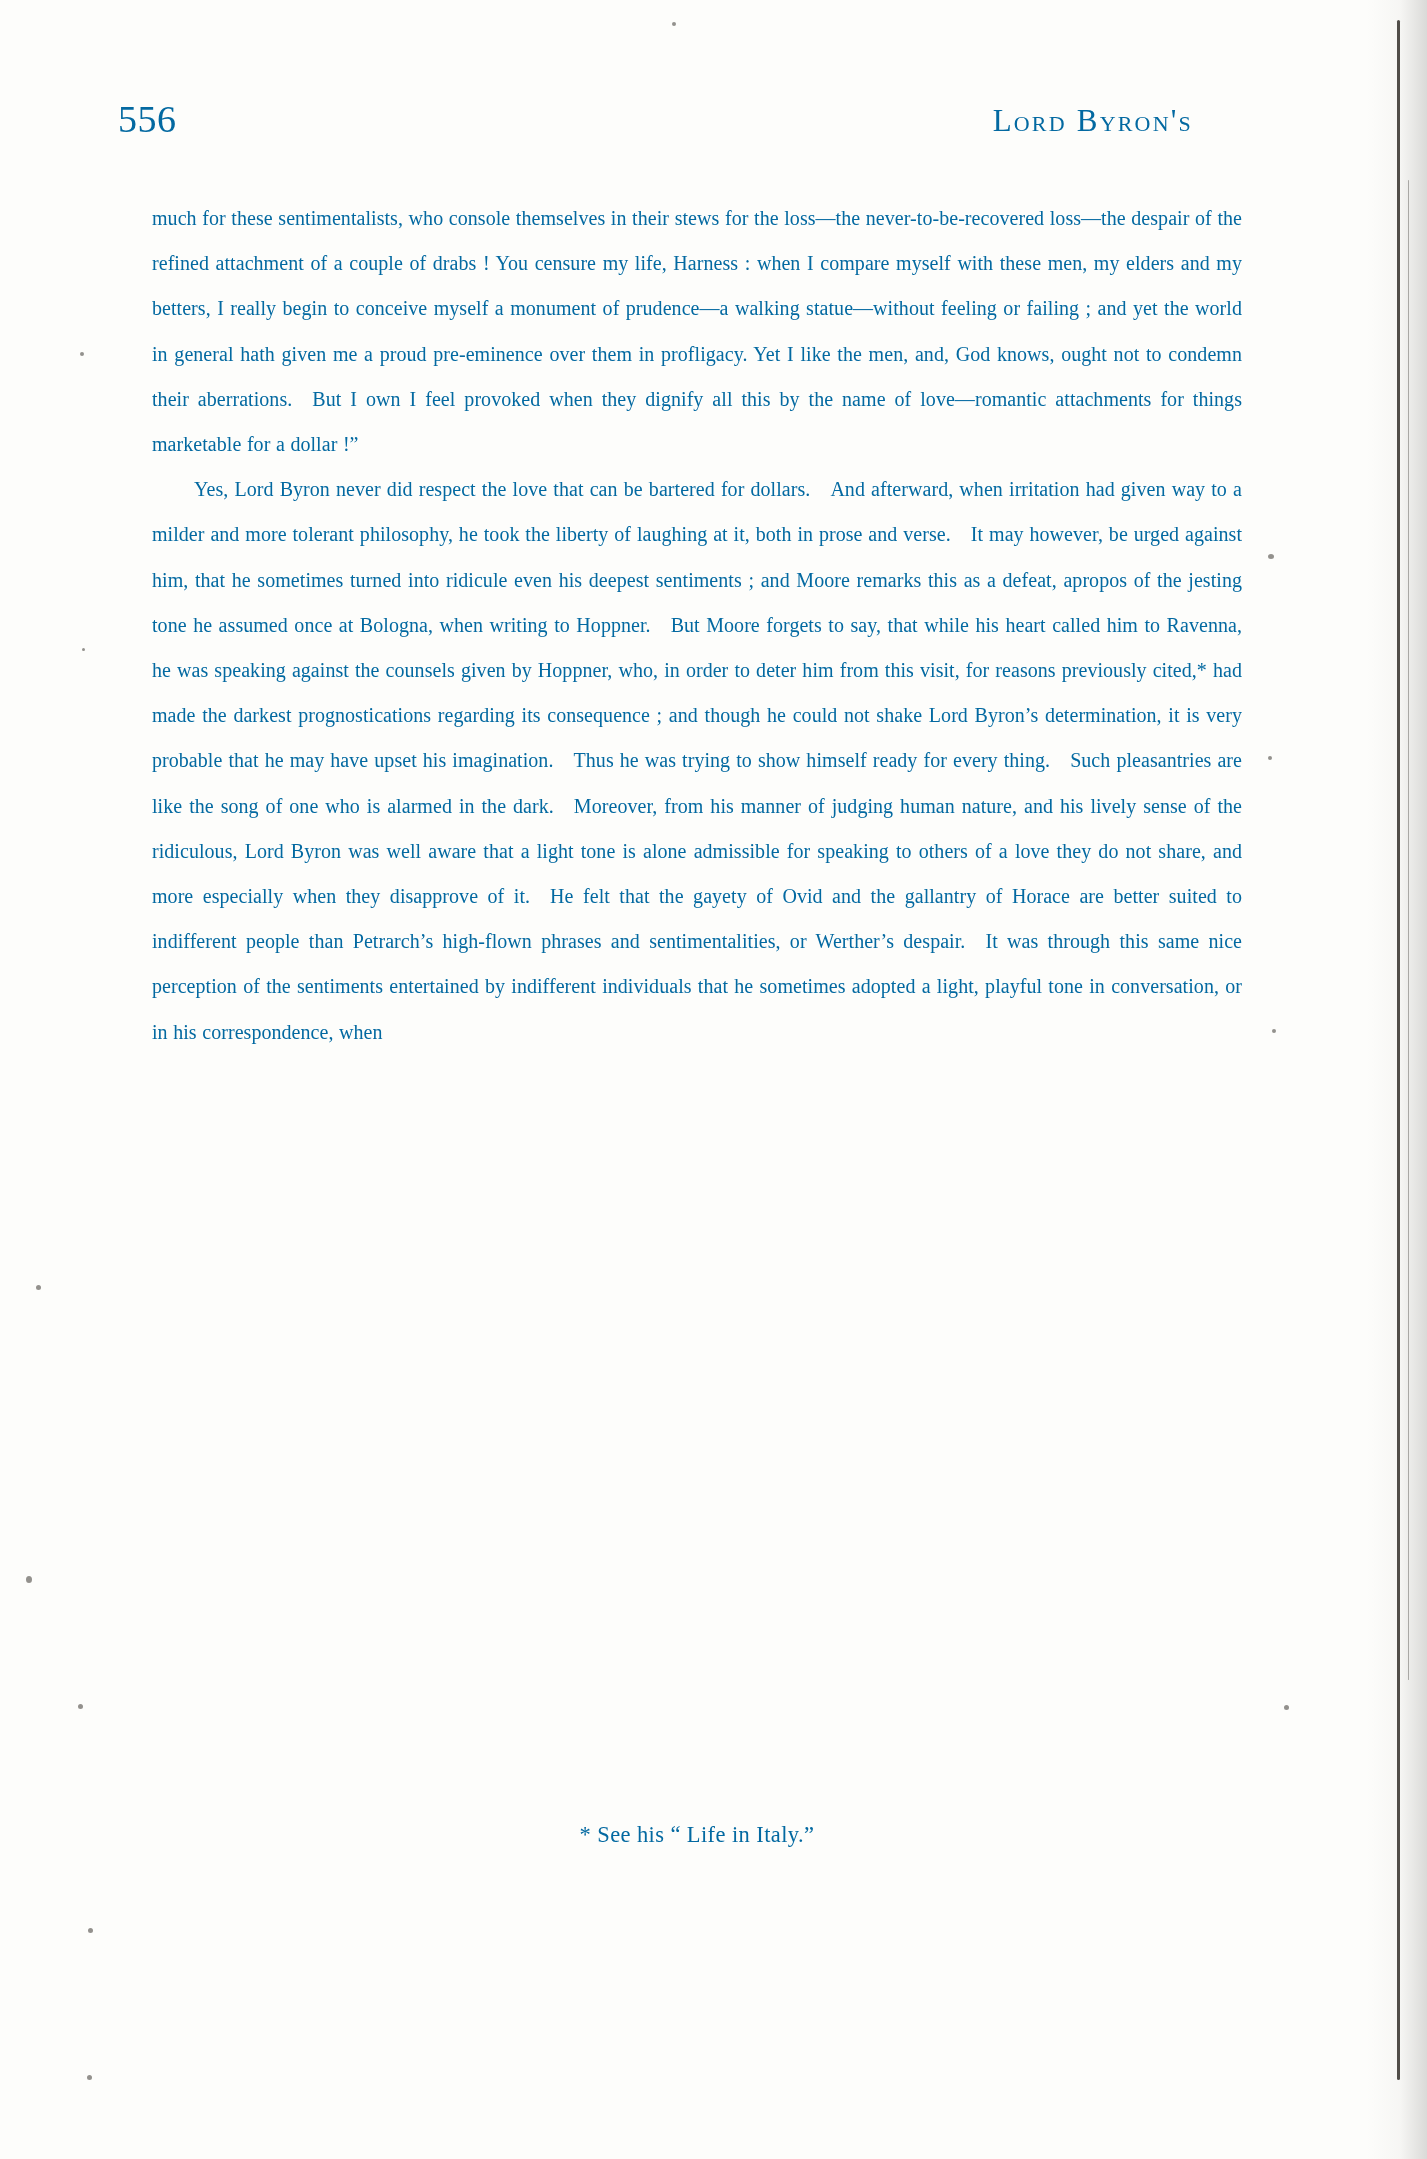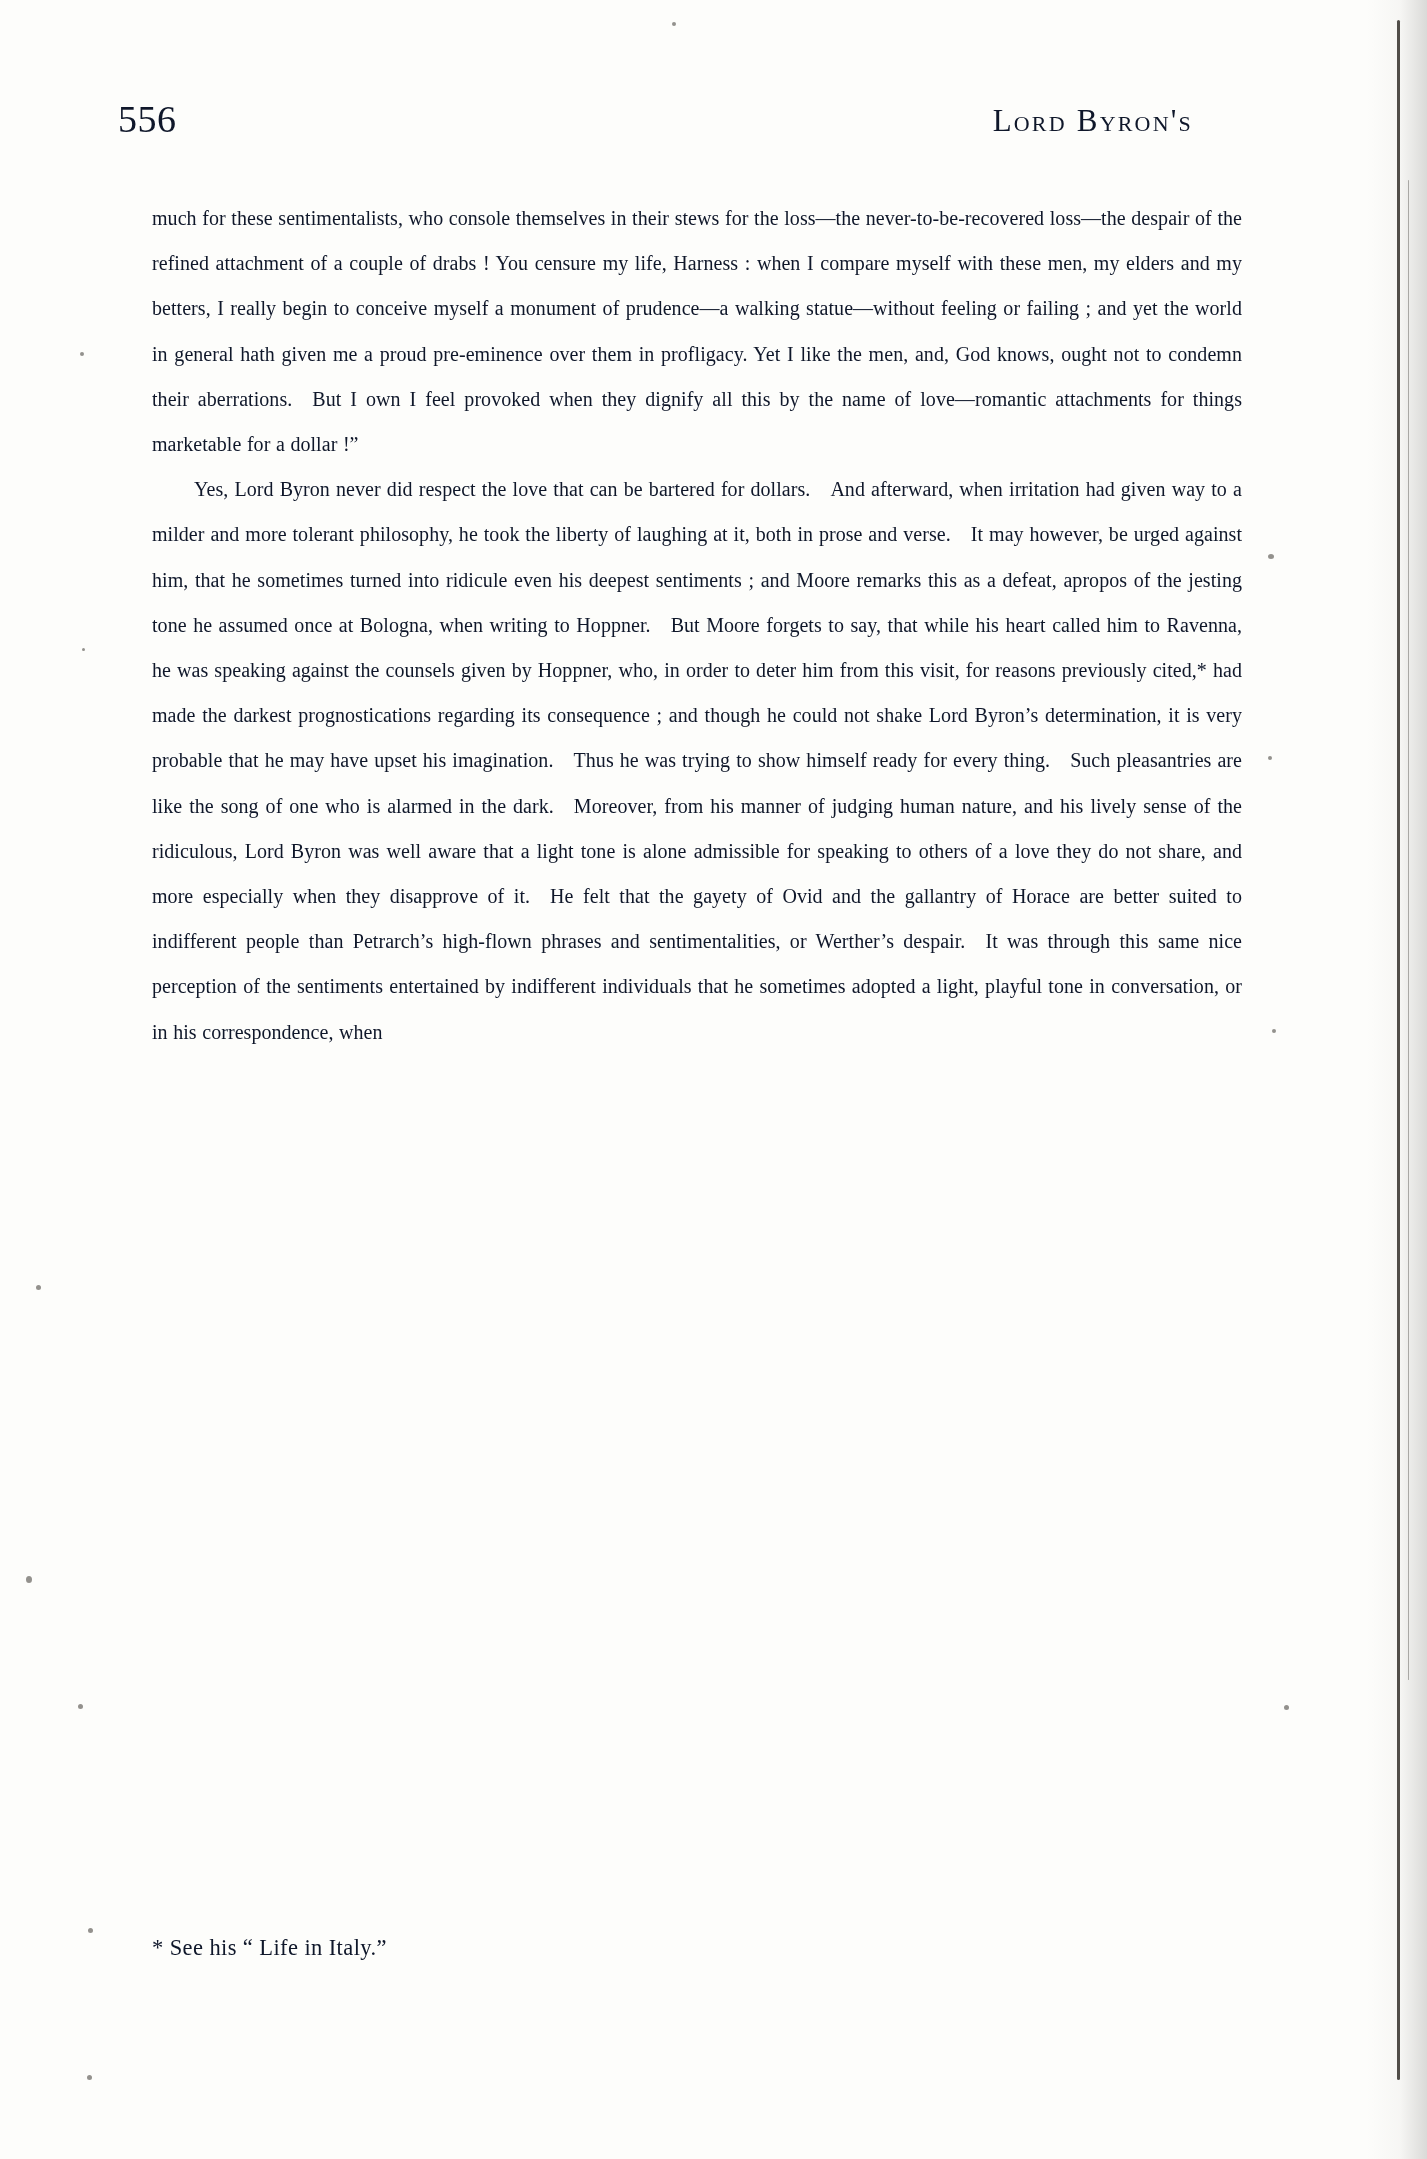--- a/index.html
+++ b/index.html
@@ -7,21 +7,21 @@
     padding: 0;
     background: #ffffff;
   }
   .page {
     position: relative;
     width: 1427px;
     height: 2159px;
     background: #fdfdfb;
     overflow: hidden;
     font-family: "Liberation Serif", serif;
-    color: #0f172a;
+    color: #0369a1;
   }
 
   
   .gutter {
     position: absolute;
     top: 0;
     right: 0;
     width: 60px;
     height: 100%;
     background: linear-gradient(to right, rgba(255,255,255,0) 0%, rgba(120,115,110,0.05) 55%, rgba(60,58,55,0.18) 100%);
@@ -86,23 +86,24 @@
     text-align: justify;
     text-justify: inter-word;
     letter-spacing: 0.05px;
     word-spacing: 0.5px;
   }
   p.indent {
     text-indent: 42px;
   }
   .footnote {
     position: absolute;
-    top: 1933px;
+    top: 1820px;
     left: 152px;
     width: 1090px;
+    text-align: center;
     font-size: 22.5px;
     line-height: 30px;
     letter-spacing: 0.4px;
   }
 
   
   .speck {
     position: absolute;
     background: #3c3833;
     border-radius: 50%;

